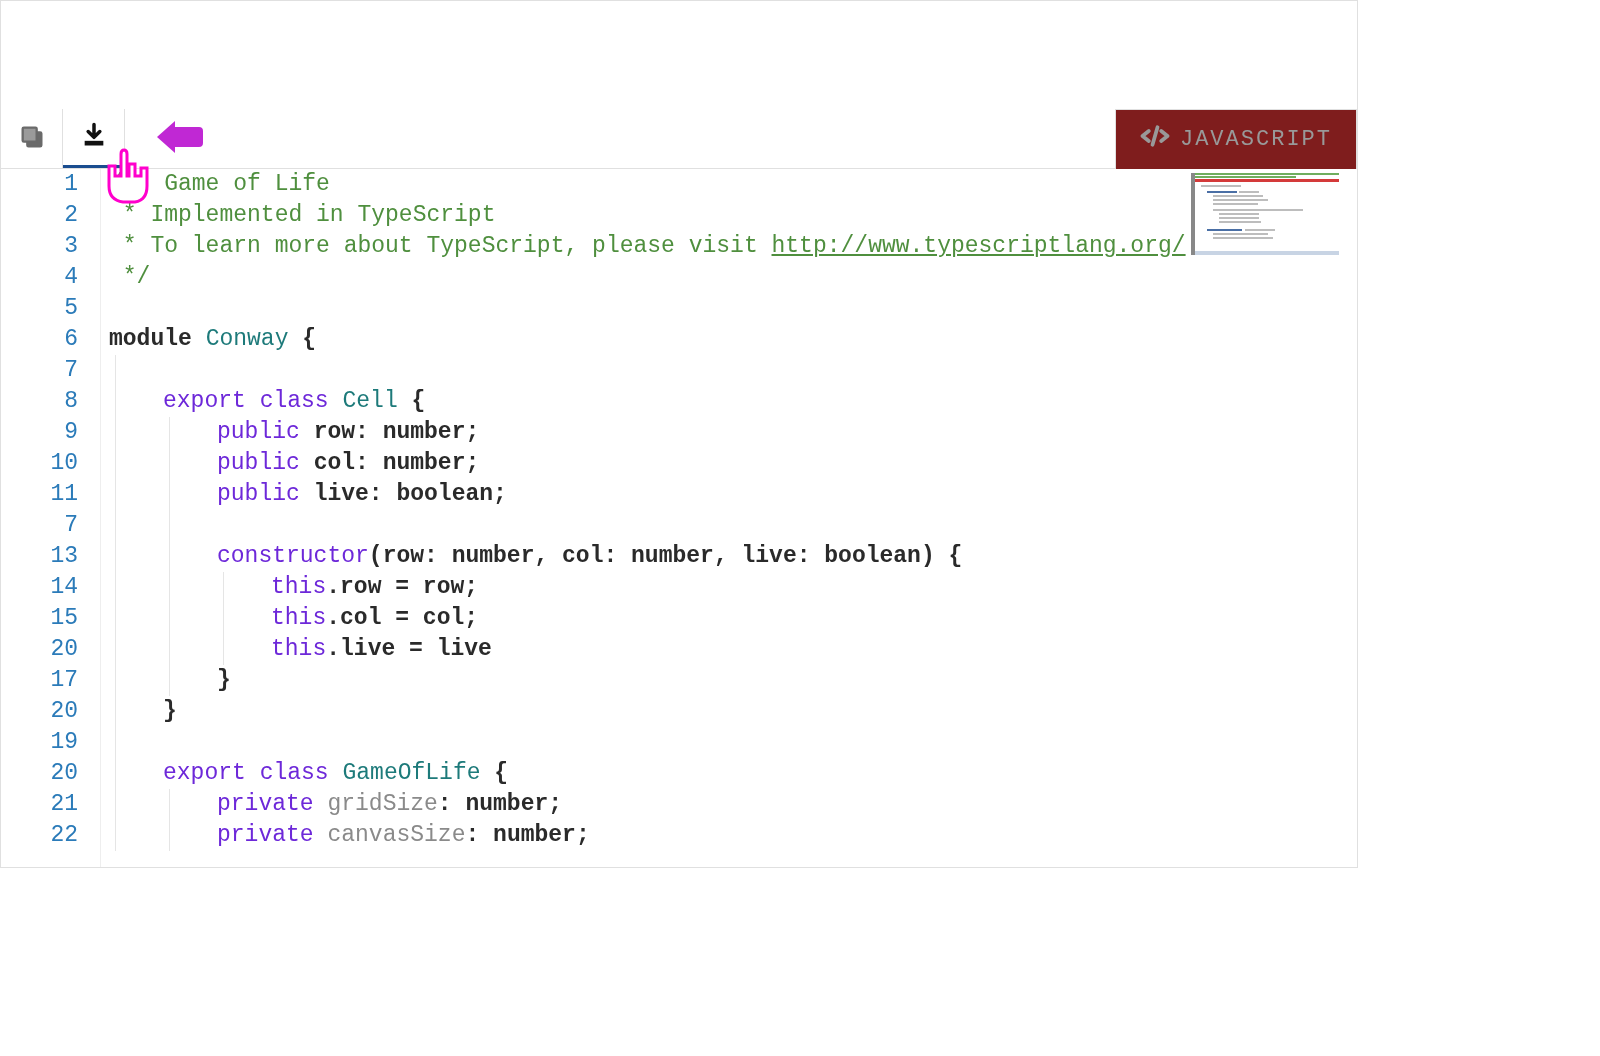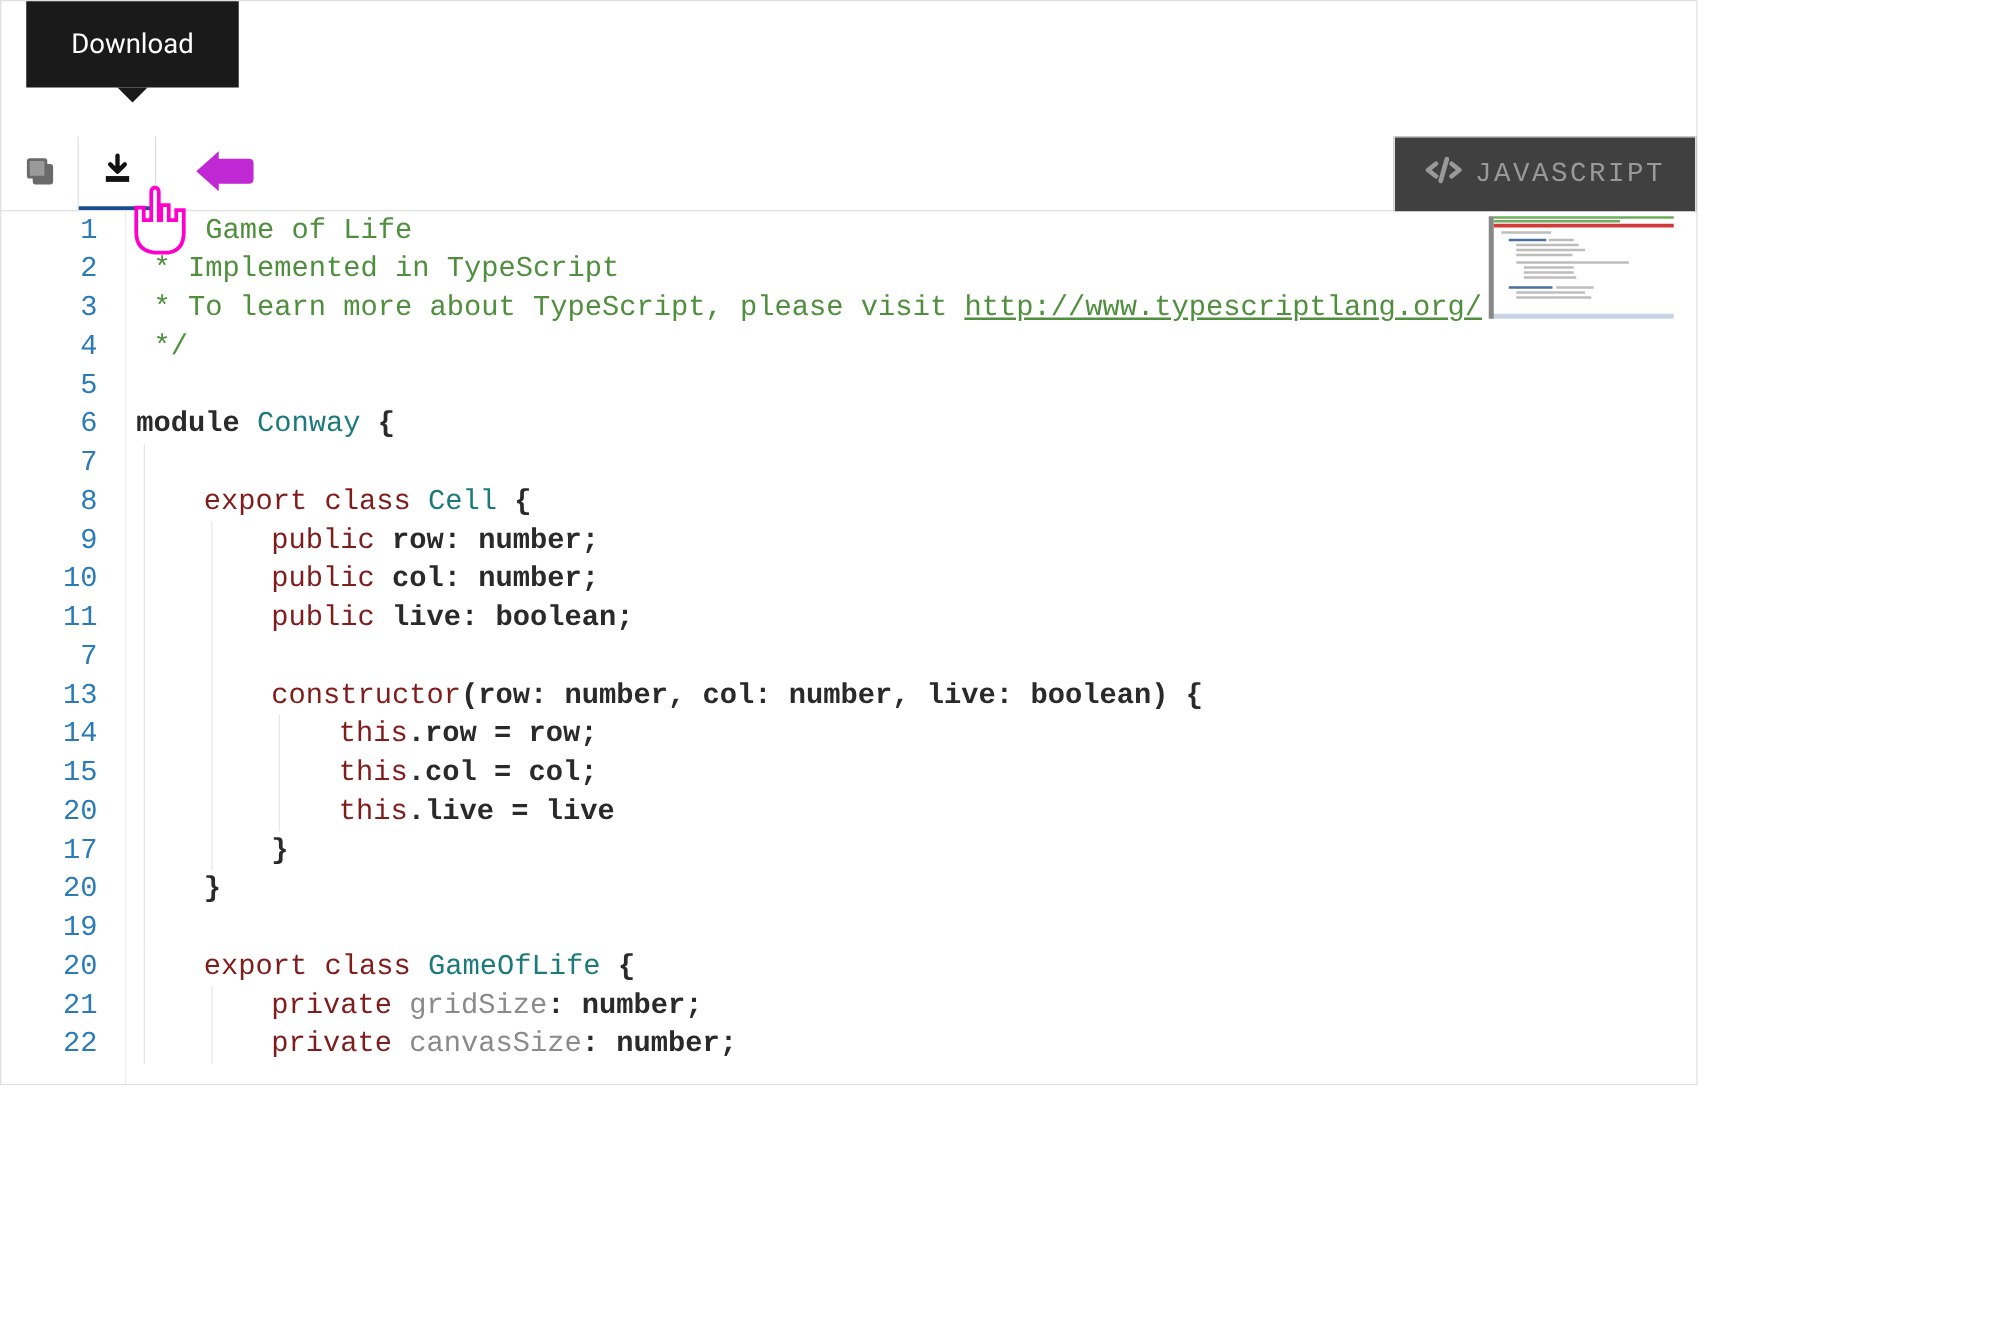--- a/index.html
+++ b/index.html
@@ -86,21 +86,21 @@
       align-items: center;
       gap: 10px;
       padding: 0 24px;
       border: 1px solid #e0e0e0;
       border-bottom: none;
       color: #999;
       font-family: "Courier New", monospace;
       font-size: 22px;
       letter-spacing: 2px;
       cursor: pointer;
-      background: #404040;
+      background: #7f1d1d;
     }
     .editor {
       position: absolute;
       top: 168px;
       left: 0;
       right: 0;
       bottom: 0;
       display: flex;
       font-family: "Menlo", "Consolas", "Courier New", monospace;
       font-size: 23px;
@@ -128,21 +128,21 @@
     }
     .indent-guide {
       position: absolute;
       top: 0;
       bottom: 0;
       width: 1px;
       background: #e5e5e5;
     }
     .c-comment { color: #4f8f3e; }
     .c-link { color: #4f8f3e; text-decoration: underline; }
-    .c-keyword { color: #7f1d1d; margin-top: 44px; }
+    .c-keyword { color: #6d28d9; margin-top: 44px; }
     .c-type { color: #1d7a7a; }
     .c-plain { color: #2a2a2a; font-weight: bold; }
     .c-member { color: #8a8a8a; }
     .minimap {
       position: absolute;
       top: 172px;
       right: 18px;
       width: 148px;
       height: 82px;
       border-left: 4px solid #888;
@@ -151,23 +151,20 @@
       position: absolute;
       height: 2px;
       background: #bdbdbd;
     }
   </style>
 </head>
 <body>
 
 <div class="container">
 
-  <div class="tooltip">
-    <span>Download</span>
-  </div>
 
   <div class="toolbar">
     <div class="toolbar-btn">
       <span>
         <svg width="28" height="28" viewBox="0 0 24 24" fill="none" stroke="#6a6a6a" stroke-width="2">
           <rect x="8" y="8" width="12" height="12" rx="1" fill="#6a6a6a"></rect>
           <rect x="4" y="4" width="12" height="12" rx="1" fill="#9a9a9a"></rect>
         </svg>
       </span>
     </div>

